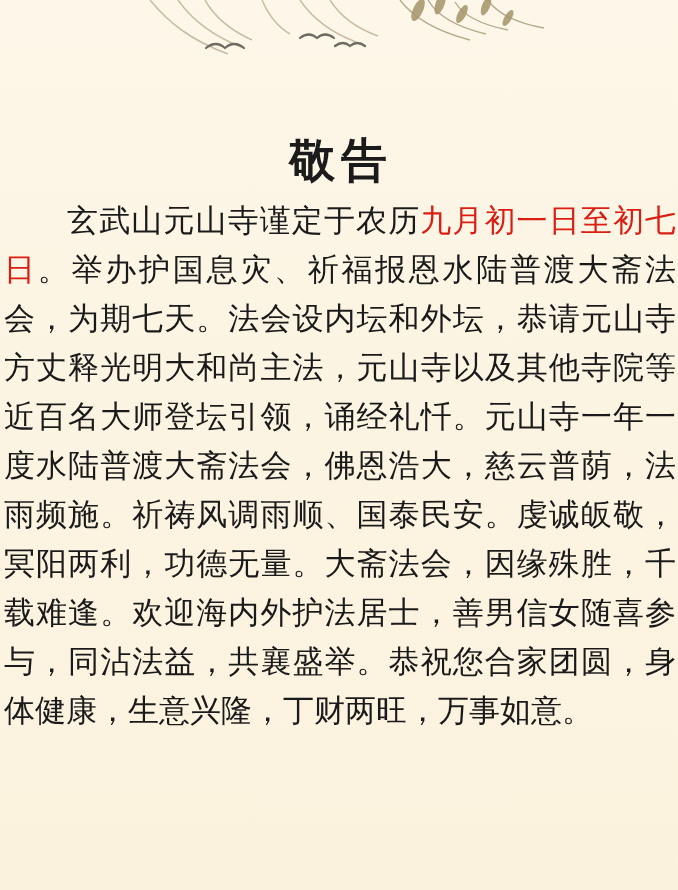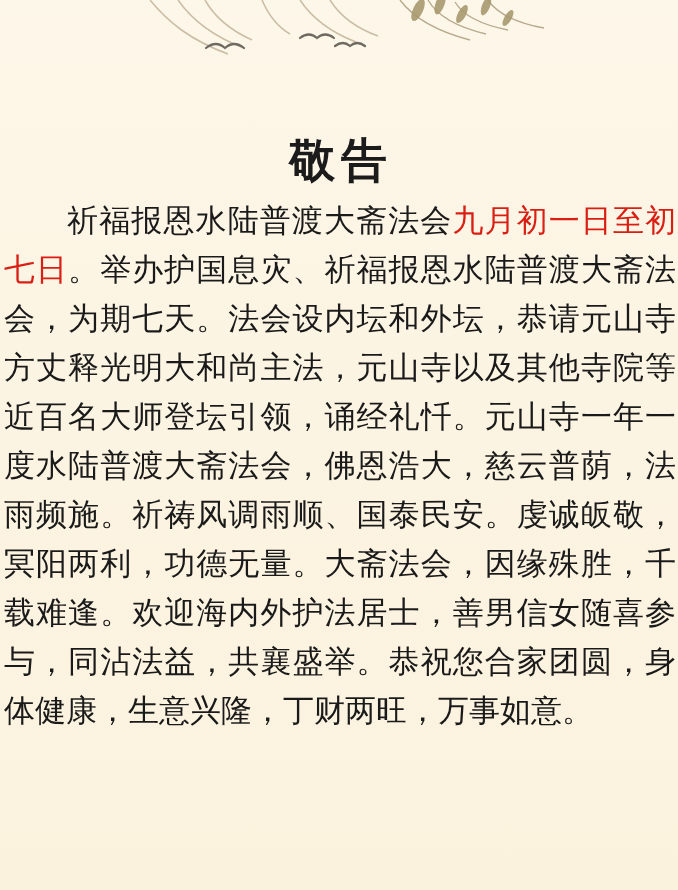--- a/index.html
+++ b/index.html
@@ -110,16 +110,16 @@
         <path d="M206 48 q10 -8 19 0 q9 -8 19 0"></path>
         <path d="M300 38 q9 -7 17 0 q8 -7 17 0"></path>
         <path d="M335 46 q8 -6 15 0 q7 -6 15 0"></path>
       </g>
     </svg>
   </div>
 
   <div class="title">敬告</div>
 
   <div class="body-text">
-    <span class="indent"></span><span>祈福报恩水陆普渡大斋法会</span><span class="hl">九月初一日至初七日</span><span>。举办护国息灾、祈福报恩水陆普渡大斋法会，为期七天。法会设内坛和外坛，恭请元山寺方丈释光明大和尚主法，元山寺以及其他寺院等近百名大师登坛引领，诵经礼忏。元山寺一年一度水陆普渡大斋法会，佛恩浩大，慈云普荫，法雨频施。祈祷风调雨顺、国泰民安。虔诚皈敬，冥阳两利，功德无量。大斋法会，因缘殊胜，千载难逢。欢迎海内外护法居士，善男信女随喜参与，同沾法益，共襄盛举。恭祝您合家团圆，身体健康，生意兴隆，丁财两旺，万事如意。</span>
+    <span class="indent"></span><span>玄武山元山寺谨定于农历</span><span class="hl">九月初一日至初七日</span><span>。举办护国息灾、祈福报恩水陆普渡大斋法会，为期七天。法会设内坛和外坛，恭请元山寺方丈释光明大和尚主法，元山寺以及其他寺院等近百名大师登坛引领，诵经礼忏。元山寺一年一度水陆普渡大斋法会，佛恩浩大，慈云普荫，法雨频施。祈祷风调雨顺、国泰民安。虔诚皈敬，冥阳两利，功德无量。大斋法会，因缘殊胜，千载难逢。欢迎海内外护法居士，善男信女随喜参与，同沾法益，共襄盛举。恭祝您合家团圆，身体健康，生意兴隆，丁财两旺，万事如意。</span>
   </div>
 
 </div>
 
 </body></html>

